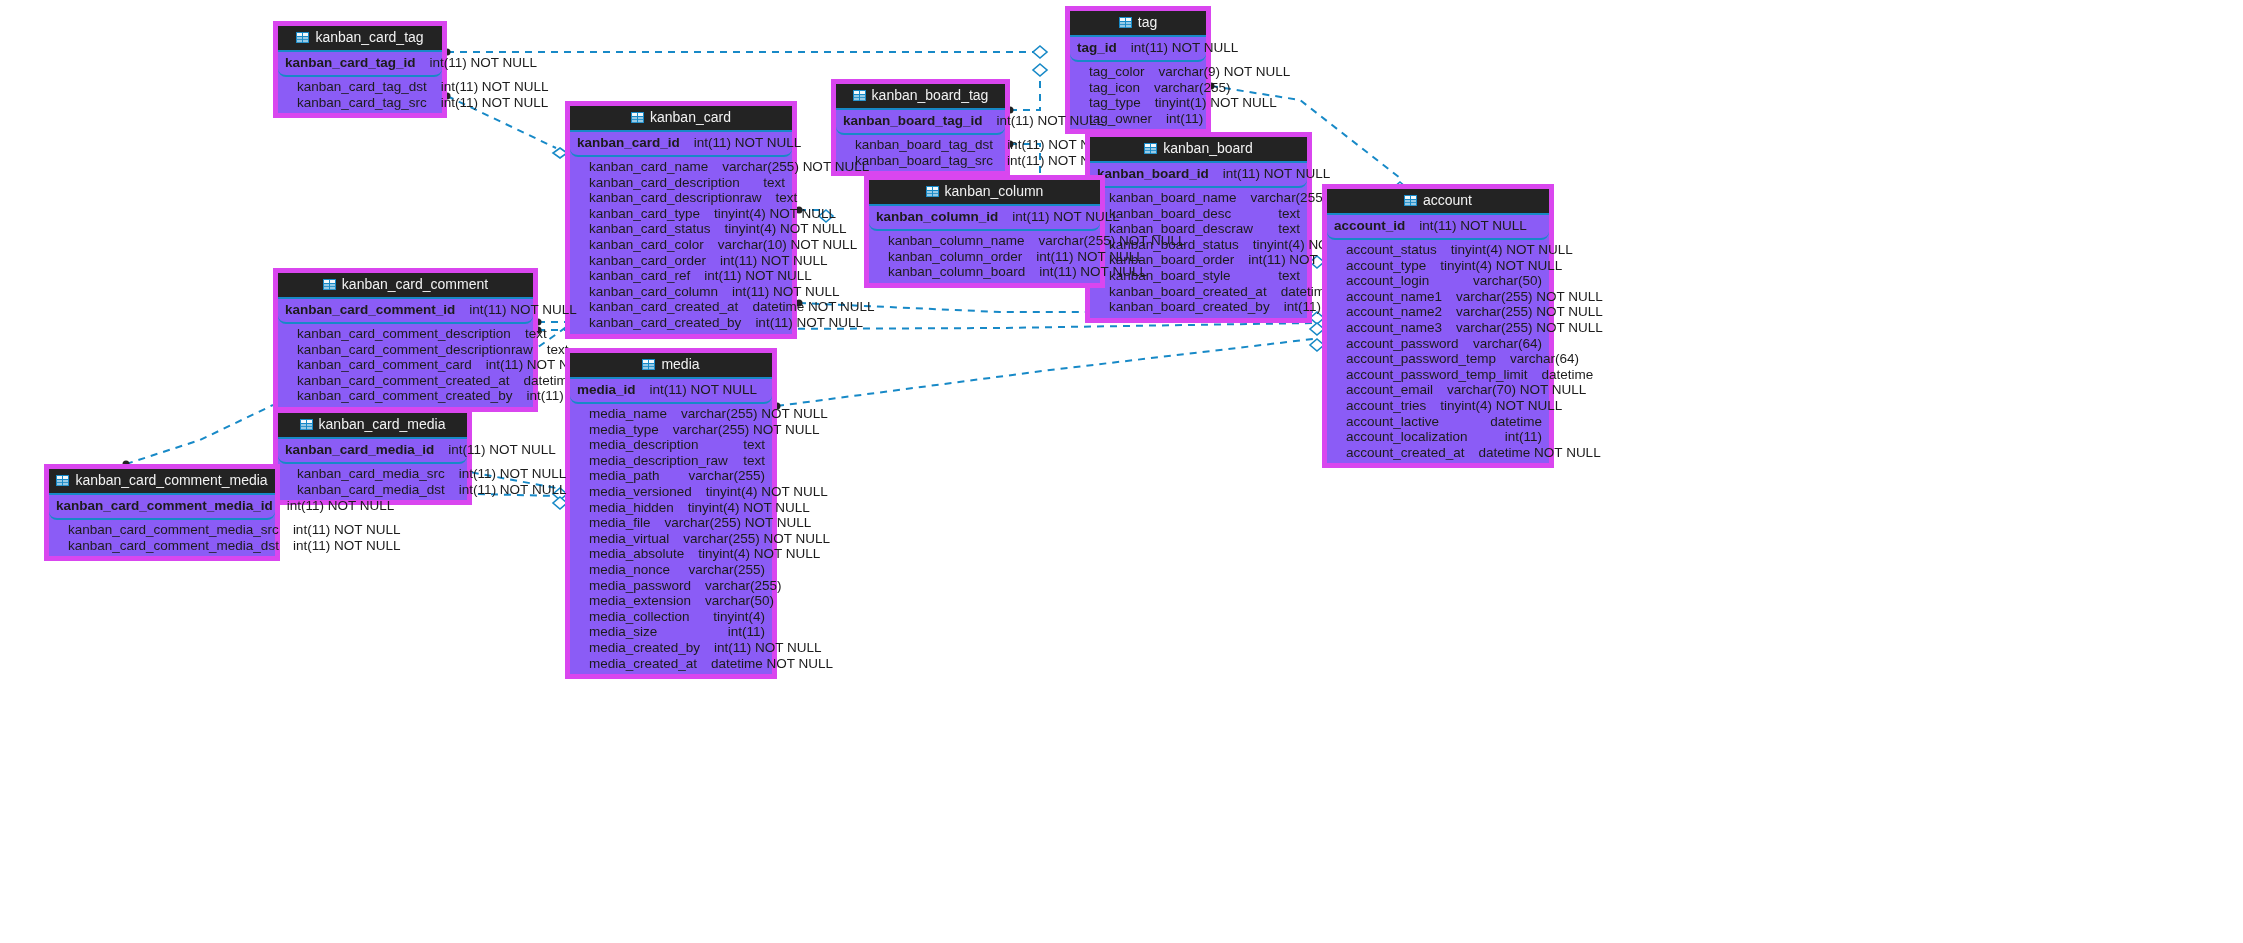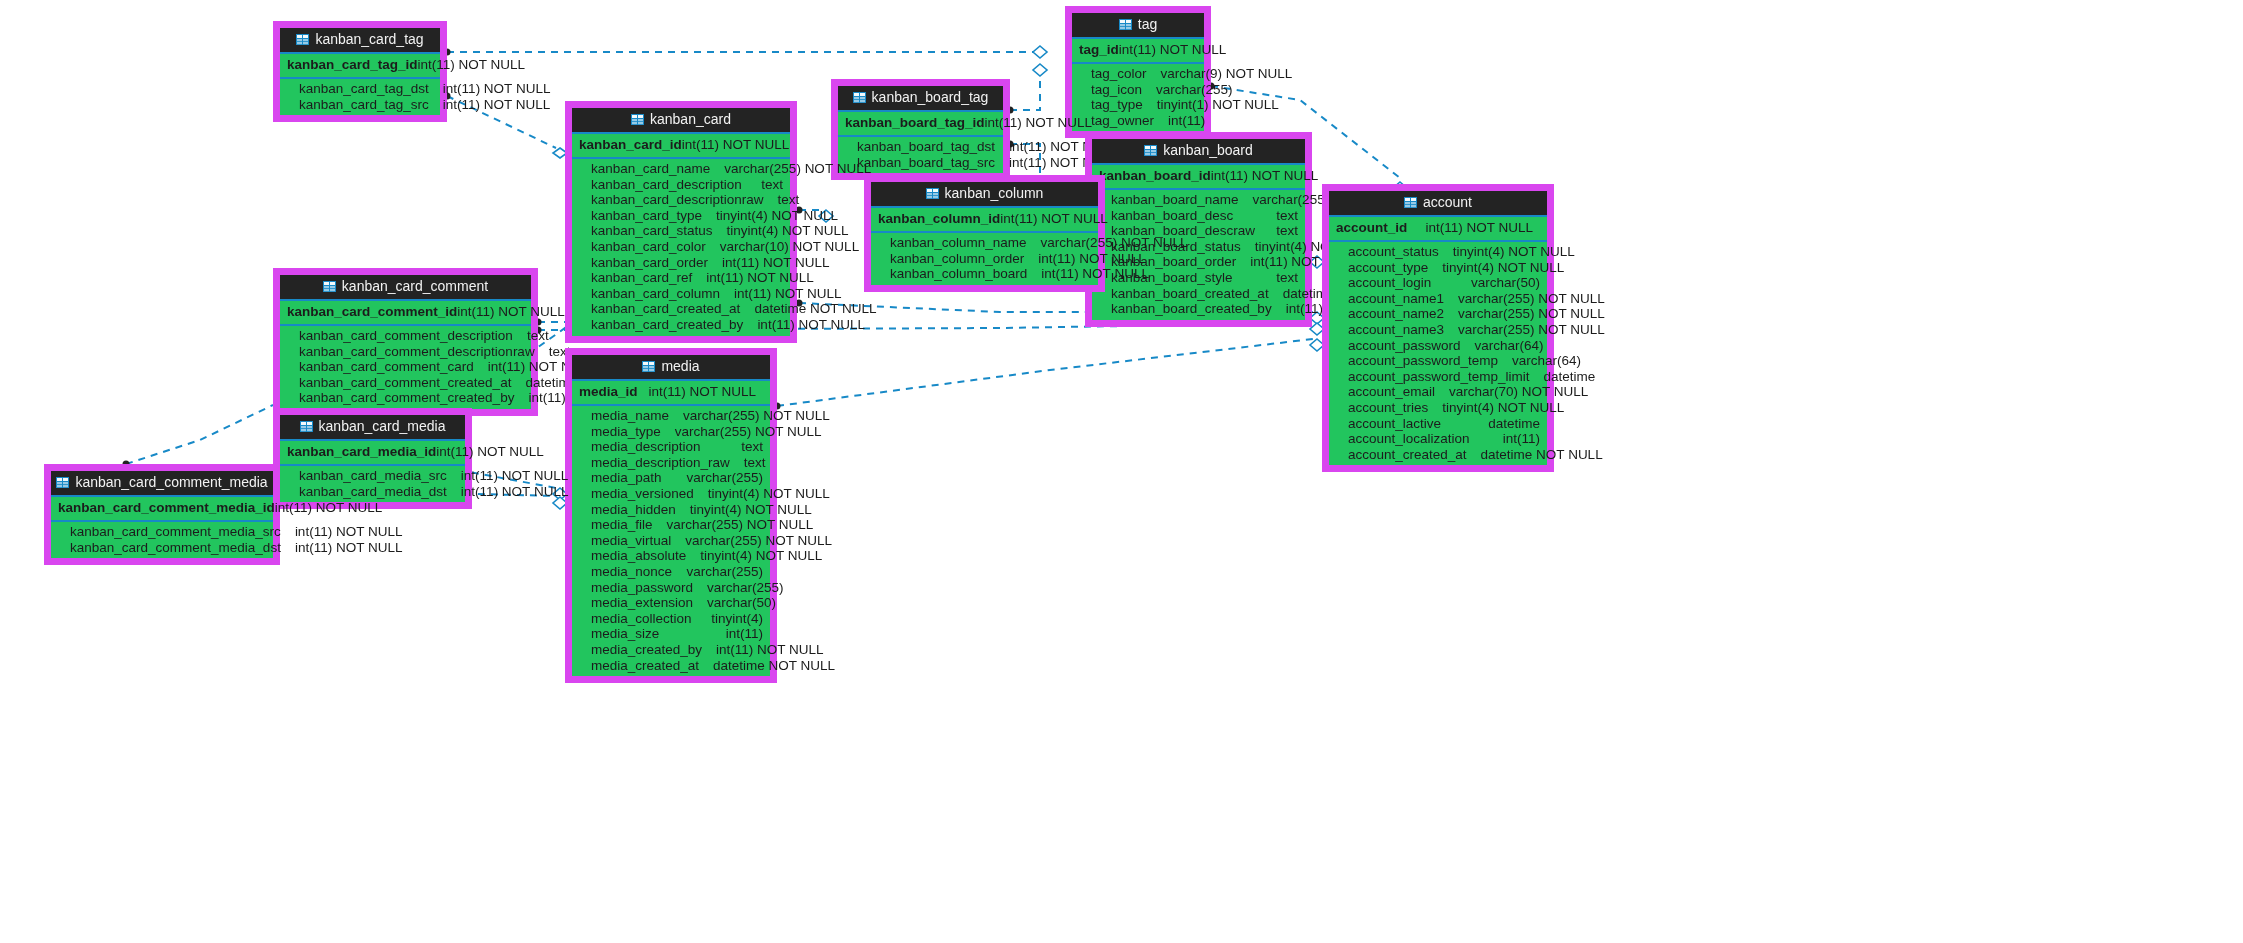--- a/index.html
+++ b/index.html
@@ -20,22 +20,22 @@
   #edges {
     position: absolute;
     left: 0;
     top: 0;
     width: 2243px;
     height: 943px;
     pointer-events: none;
   }
   .entity {
     position: absolute;
-    border: 7px solid #d946ef;
-    background: #22c55e;
+    border: 5px solid #d946ef;
+    background: #8b5cf6;
     box-sizing: border-box;
     font-size: 13.5px;
     color: #1c1c1c;
   }
   .entity-header {
     background: #232323;
     color: #f2f2f2;
     text-align: center;
     font-size: 14px;
     padding: 4px 8px 5px 8px;
@@ -52,24 +52,26 @@
     width: 13px;
     height: 11px;
     flex: 0 0 auto;
     position: relative;
   }
   .tbl-icon svg { display: block; }
   .pk-row {
     display: flex;
     justify-content: space-between;
     align-items: baseline;
-    padding: 3px 14px 4px 7px;
+    gap: 14px;
+    padding: 3px 25px 4px 7px;
     border-bottom: 2px solid #1789c7;
     line-height: 16px;
     white-space: nowrap;
+    border-radius: 8px;
   }
   .pk-row .col-name {
     font-weight: bold;
   }
   .field-rows {
     padding: 2px 0 3px 12px;
   }
   .field-row {
     display: flex;
     justify-content: space-between;

